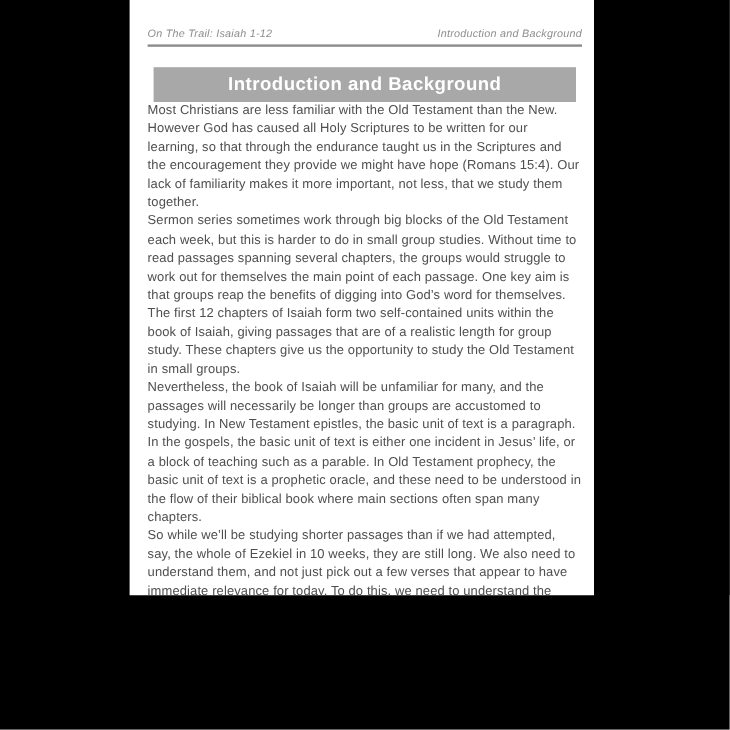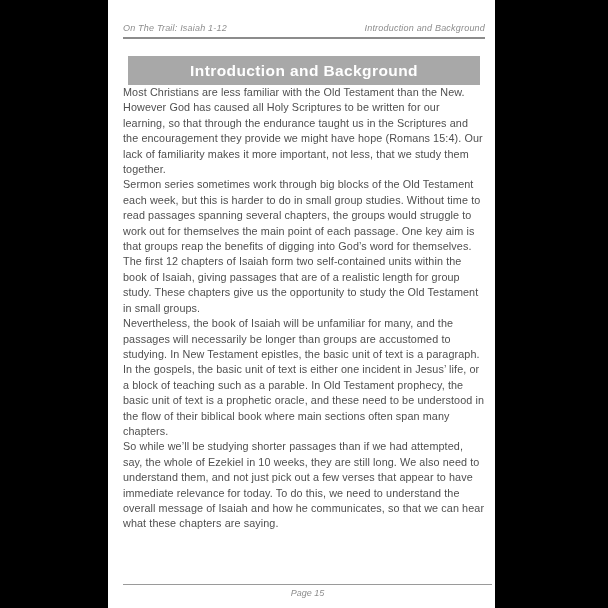--- a/index.html
+++ b/index.html
@@ -4,21 +4,21 @@
 <style>
   * { box-sizing: border-box; margin: 0; padding: 0; }
   html, body { width: 608px; height: 608px; }
   body {
     background: var(--background, #000);
     font-family: "Liberation Sans", sans-serif;
     overflow: hidden;
   }
   .viewport {
     position: relative;
-    width: 608px; height: 608px;
+    width: 608px; height: 496px;
     background: var(--background, #000);
     overflow: hidden;
     padding-left: 32px;
   }
   .page {
     position: absolute;
     left: 108px; top: 0;
     width: 387px; height: 608px;
     background: var(--page, #fff);
   }

